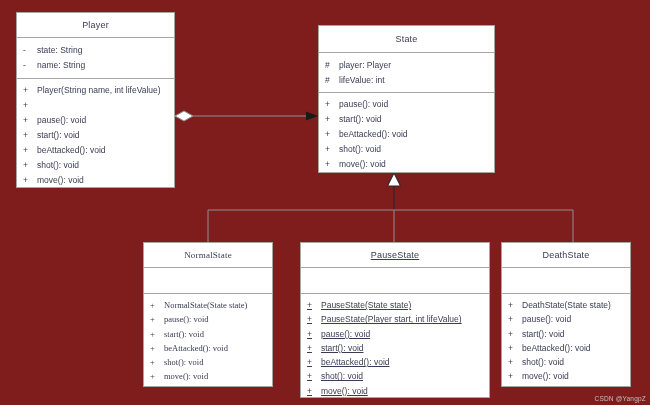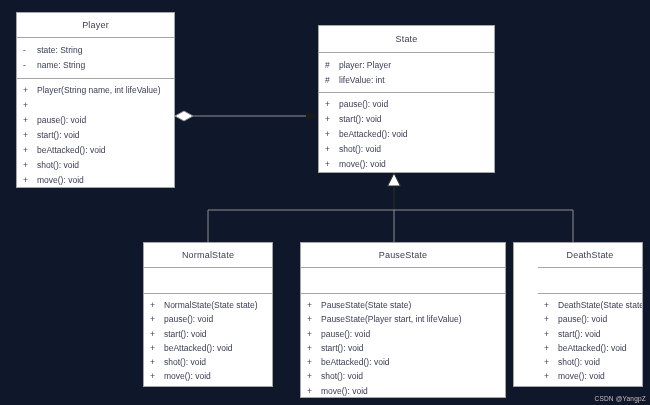--- a/index.html
+++ b/index.html
@@ -1,20 +1,20 @@
 <!DOCTYPE html>
 <html><head>
 <meta charset="utf-8">
 <style>
   html, body { margin: 0; padding: 0; background: #ffffff; }
   #canvas {
     position: relative;
     width: 650px;
     height: 405px;
-    background: #0f172a;
+    background: #7f1d1d;
     font-family: "Liberation Sans", sans-serif;
     color: #3b3b55;
     overflow: hidden;
   }
   .uml-class {
     position: absolute;
     box-sizing: border-box;
     background: #ffffff;
     border: 1px solid #a6a6a6;
     display: flex;
@@ -160,21 +160,21 @@
           <span class="sym">+</span>
           <span>shot(): void</span>
         </div>
       <div class="member">
           <span class="sym">+</span>
           <span>move(): void</span>
         </div>
     </div>
   </div>
 
-  <div class="uml-class compact" style="left:143px; top:242px; width:130px; height:145px;">
+  <div class="uml-class compact" style="left:143px; top:242px; width:130px; height:145px;font-family:Liberation Serif, serif;">
     <div class="uml-title" style="height:25px;">NormalState</div>
     <div class="uml-attrs" style="height:26px;"></div>
     <div class="uml-methods">
       <div class="member">
           <span class="sym">+</span>
           <span>NormalState(State state)</span>
         </div>
       <div class="member">
           <span class="sym">+</span>
           <span>pause(): void</span>
@@ -191,21 +191,21 @@
           <span class="sym">+</span>
           <span>shot(): void</span>
         </div>
       <div class="member">
           <span class="sym">+</span>
           <span>move(): void</span>
         </div>
     </div>
   </div>
 
-  <div class="uml-class compact" style="left:300px; top:242px; width:206px; height:156px;">
+  <div class="uml-class compact" style="left:300px; top:242px; width:190px; height:156px;text-decoration:underline;">
     <div class="uml-title" style="height:25px;">PauseState</div>
     <div class="uml-attrs" style="height:26px;"></div>
     <div class="uml-methods">
       <div class="member">
           <span class="sym">+</span>
           <span>PauseState(State state)</span>
         </div>
       <div class="member">
           <span class="sym">+</span>
           <span>PauseState(Player start, int lifeValue)</span>
@@ -226,21 +226,21 @@
           <span class="sym">+</span>
           <span>shot(): void</span>
         </div>
       <div class="member">
           <span class="sym">+</span>
           <span>move(): void</span>
         </div>
     </div>
   </div>
 
-  <div class="uml-class compact" style="left:513px; top:242px; width:130px; height:145px;padding-left:24px;">
+  <div class="uml-class compact" style="left:501px; top:242px; width:130px; height:145px;">
     <div class="uml-title" style="height:25px;">DeathState</div>
     <div class="uml-attrs" style="height:26px;"></div>
     <div class="uml-methods">
       <div class="member">
           <span class="sym">+</span>
           <span>DeathState(State state)</span>
         </div>
       <div class="member">
           <span class="sym">+</span>
           <span>pause(): void</span>

